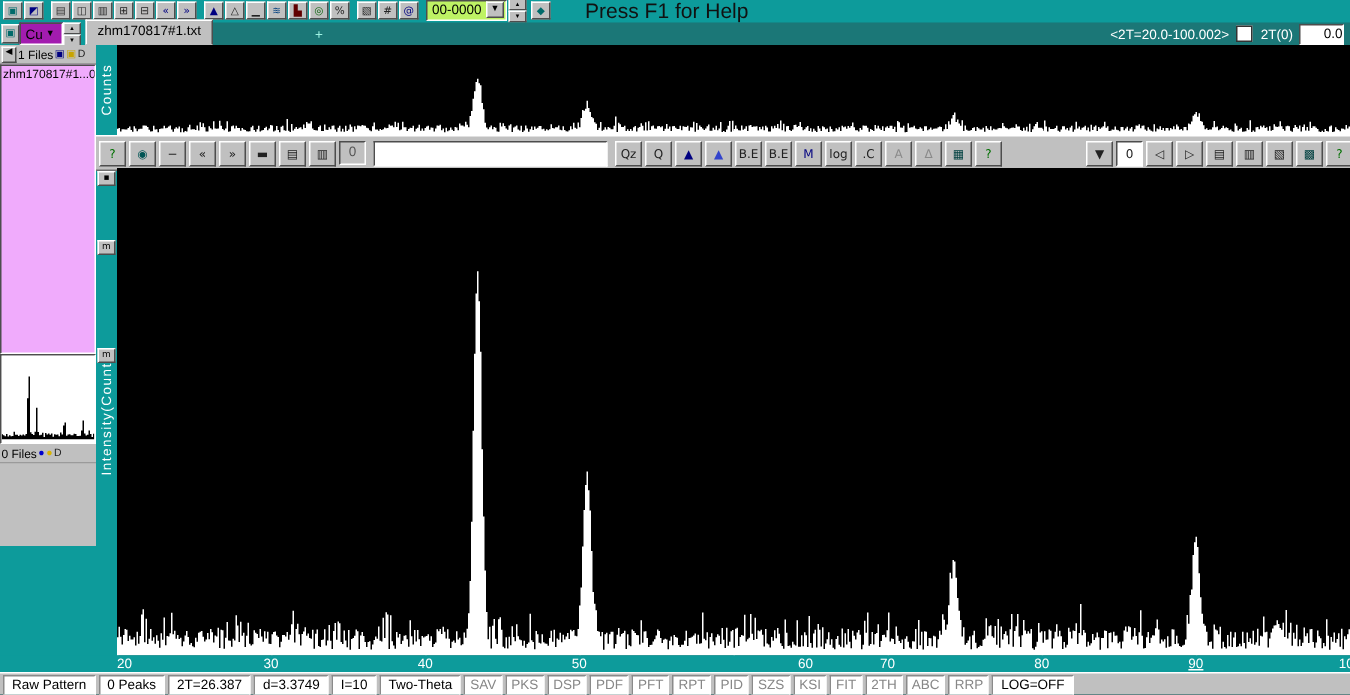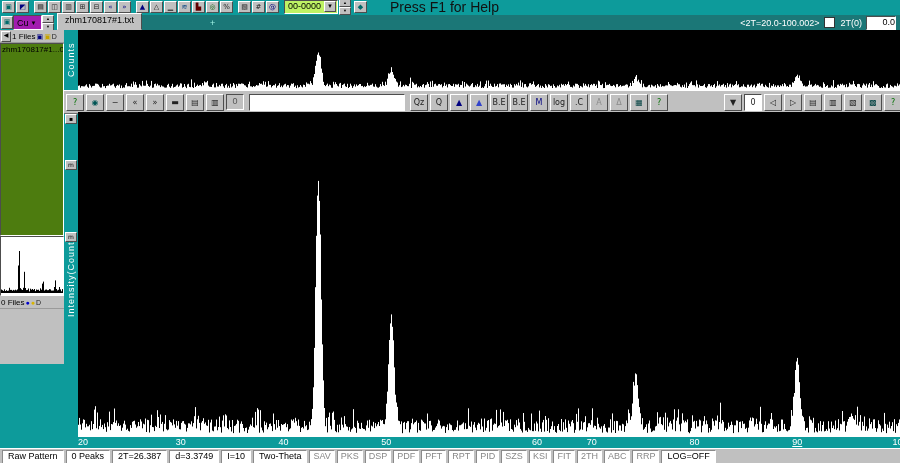--- a/index.html
+++ b/index.html
@@ -32,21 +32,21 @@
   #scan-marker{color:#9ff3e4;margin:0 4px 0 64px;font-size:9px}
   #scan-spacer{flex:1}
   #range-chk{width:9px;height:9px;background:#fff;border:1px solid #333;margin:0 5px}
   #t0-val{background:#fff;color:#000;border:1px solid;border-color:#4d4d4d #fff #fff #4d4d4d;width:28px;height:12px;line-height:11px;text-align:right;margin-left:4px;font-size:9px}
 
   
   #left-panel{position:absolute;left:0;top:30px;width:64px;height:334px;background:#c0c0c0;display:flex;flex-direction:column}
   .lp-header{height:12px;display:flex;align-items:center;font-size:8px;background:#c0c0c0;border-bottom:1px solid #9a9a9a;padding-left:1px;gap:1px;white-space:nowrap;overflow:hidden}
   .lp-arrow{font-size:6px;width:8px;background:#c0c0c0;border:1px solid;border-color:#fff #4d4d4d #4d4d4d #fff;height:9px;line-height:7px;text-align:center}
   .hico{font-size:7px;line-height:9px}
-  #filelist{height:191px;background:#4d7c0f;border:1px solid;border-color:#4d4d4d #fff #fff #4d4d4d;font-size:8px;overflow:hidden}
+  #filelist{height:191px;background:#f0abfc;border:1px solid;border-color:#4d4d4d #fff #fff #4d4d4d;font-size:8px;overflow:hidden}
   #file-item{display:flex;justify-content:space-between;padding:1px 1px;white-space:nowrap}
   #thumb-box{height:58px;background:#fff;border:1px solid;border-color:#4d4d4d #fff #fff #4d4d4d;overflow:hidden}
   #lp-rest{flex:1;background:#c0c0c0}
 
   
   .vlabel{position:absolute;left:64px;width:14px;color:#fff;font-size:9px;writing-mode:vertical-rl;transform:rotate(180deg);display:flex;align-items:center;justify-content:center;letter-spacing:1px;white-space:nowrap;overflow:hidden}
   #counts-label{top:30px;height:60px}
   #intensity-label{top:112px;height:325px}
   .stripbtn{position:absolute;left:65px;width:12px;height:10px;font-size:6px;line-height:8px;text-align:center}
 

